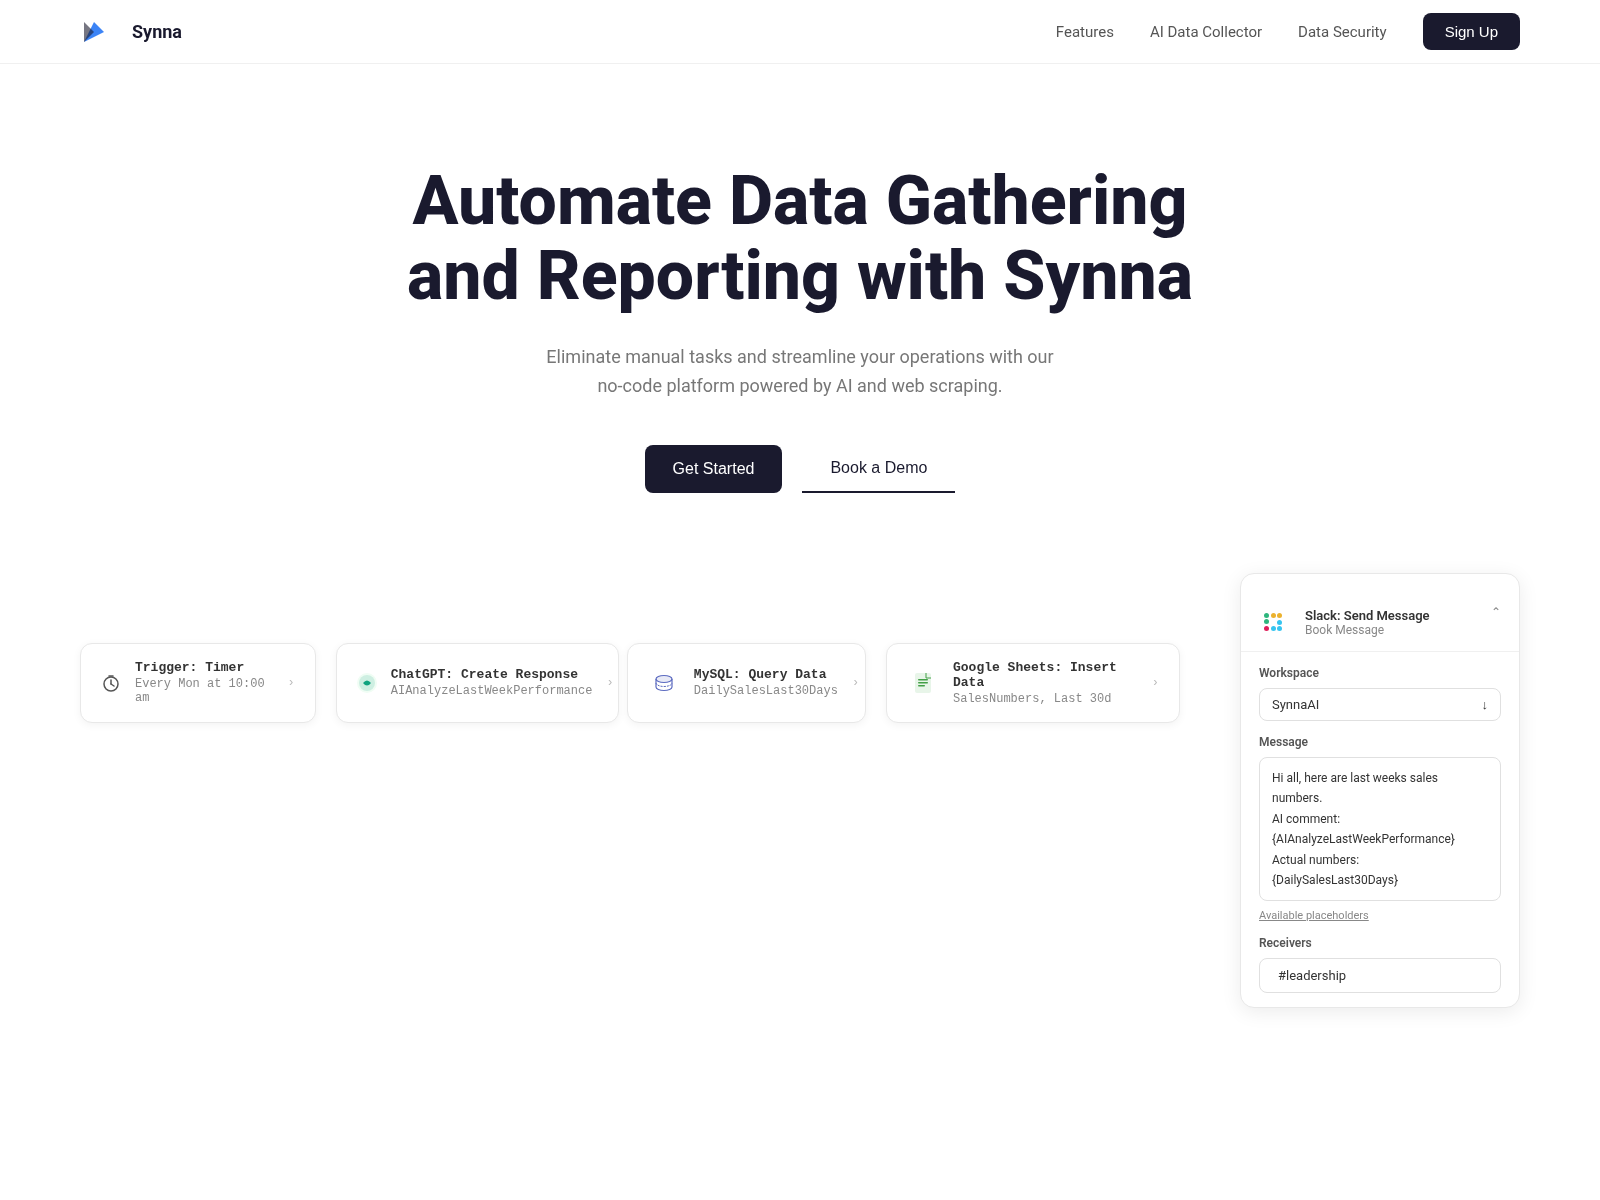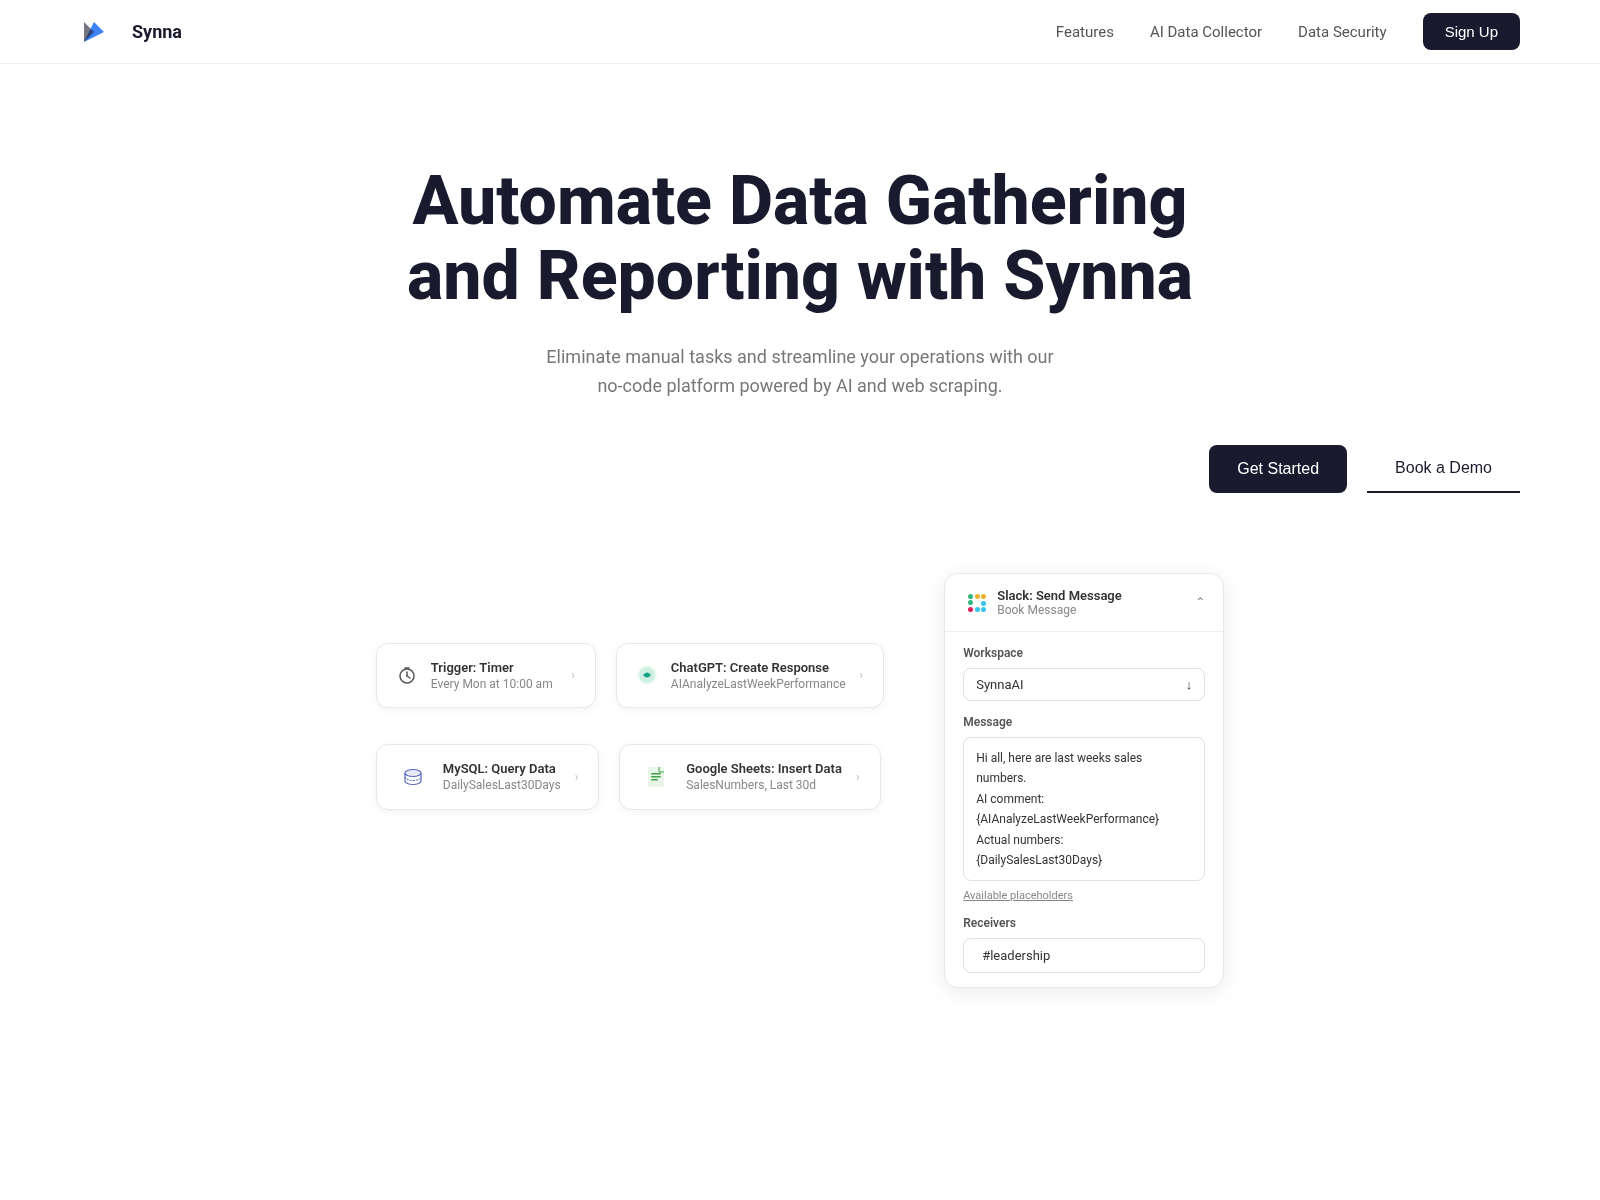--- a/index.html
+++ b/index.html
@@ -73,21 +73,21 @@
     }
     .hero-subtitle {
       font-size: 18px;
       color: #777;
       max-width: 520px;
       margin: 0 auto 44px;
       line-height: 1.65;
     }
     .hero-buttons {
       display: flex;
-      justify-content: flex-end;
+      justify-content: center;
       gap: 20px;
     }
     .btn-primary {
       background: #1a1a2e;
       color: #fff;
       border: none;
       border-radius: 8px;
       padding: 14px 28px;
       font-size: 16px;
       font-weight: 500;
@@ -110,24 +110,25 @@
       display: flex;
       justify-content: center;
       align-items: flex-start;
       padding: 20px 80px 80px;
       gap: 40px;
       position: relative;
     }
 
     .workflow-cards {
       display: flex;
-      flex-direction: column;
-      gap: 36px;
+      flex-direction: row;
+      gap: 8px;
       padding-top: 70px;
       padding-right: 20px;
+      font-family: Liberation Mono, monospace;
     }
 
     .workflow-row {
       display: flex;
       gap: 20px;
     }
 
     .workflow-card {
       background: #fff;
       border: 1px solid #e8e8e8;
@@ -178,22 +179,23 @@
     }
     .slack-panel-header {
       display: flex;
       align-items: center;
       justify-content: space-between;
       padding: 14px 18px;
       border-bottom: 1px solid #f0f0f0;
     }
     .slack-header-left {
       display: flex;
-      align-items: flex-end;
-      gap: 6px;
+      align-items: center;
+      gap: 18px;
+      margin-top: 20px;
     }
     .slack-icon {
       width: 28px;
       height: 28px;
     }
     .slack-header-title {
       font-size: 13px;
       font-weight: 600;
       color: #333;
     }

